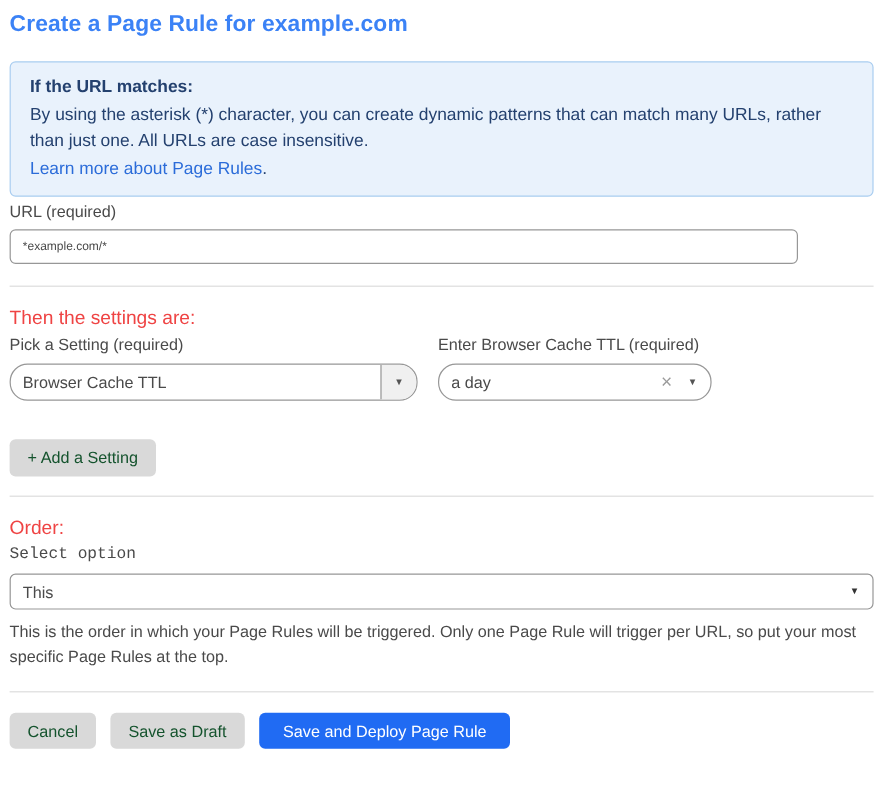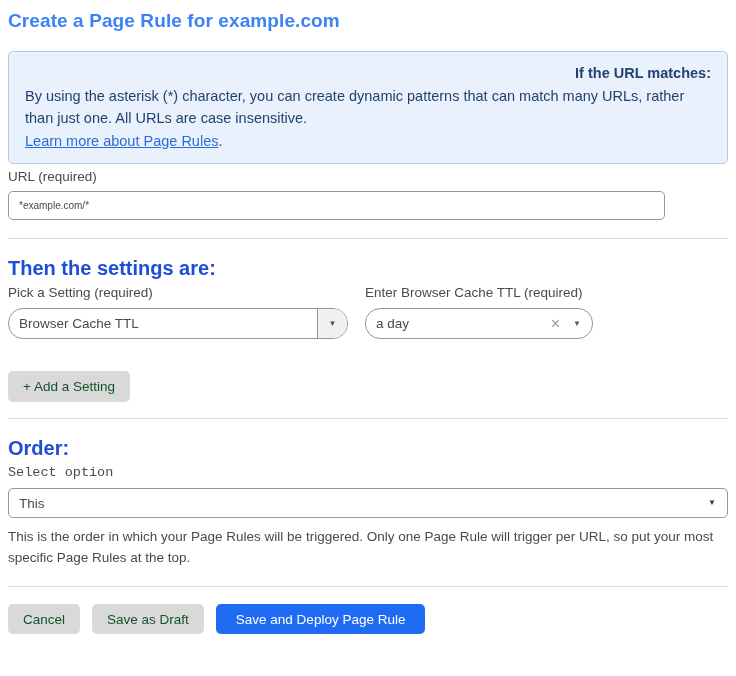--- a/index.html
+++ b/index.html
@@ -23,24 +23,23 @@
   .info-box {
     margin-top: 19px;
     background: #e9f2fc;
     border: 1px solid #a9cdf0;
     border-radius: 5px;
     padding: 10px 16px 11px 16px;
     color: #24416f;
     font-size: 14.5px;
     line-height: 22.5px;
   }
-  .info-box .info-heading { font-weight: bold; text-align: right; }
+  .info-box .info-heading { font-weight: bold; }
   .info-link {
     color: #2b6cd9;
-    text-decoration: underline;
     cursor: pointer;
   }
 
   .field-label {
     margin-top: 5px;
     font-size: 13.5px;
     color: #4a4a4a;
   }
   .text-input {
     margin-top: 7px;
@@ -63,23 +62,23 @@
   }
 
   .divider {
     border: none;
     border-top: 1px solid #dddddd;
     margin: 18px 0 0 0;
   }
 
   .section-heading {
     margin-top: 18px;
-    font-size: 20px;
-    font-weight: bold;
-    color: #1d4ed8;
+    font-size: 16px;
+    font-weight: normal;
+    color: #ef4444;
   }
 
   .settings-row { display: flex; gap: 17px; }
   .settings-col-1 { width: 340px; }
   .settings-col-2 { width: 228px; }
 
   .select-box {
     margin-top: 8px;
     height: 31px;
     border: 1px solid #979797;

